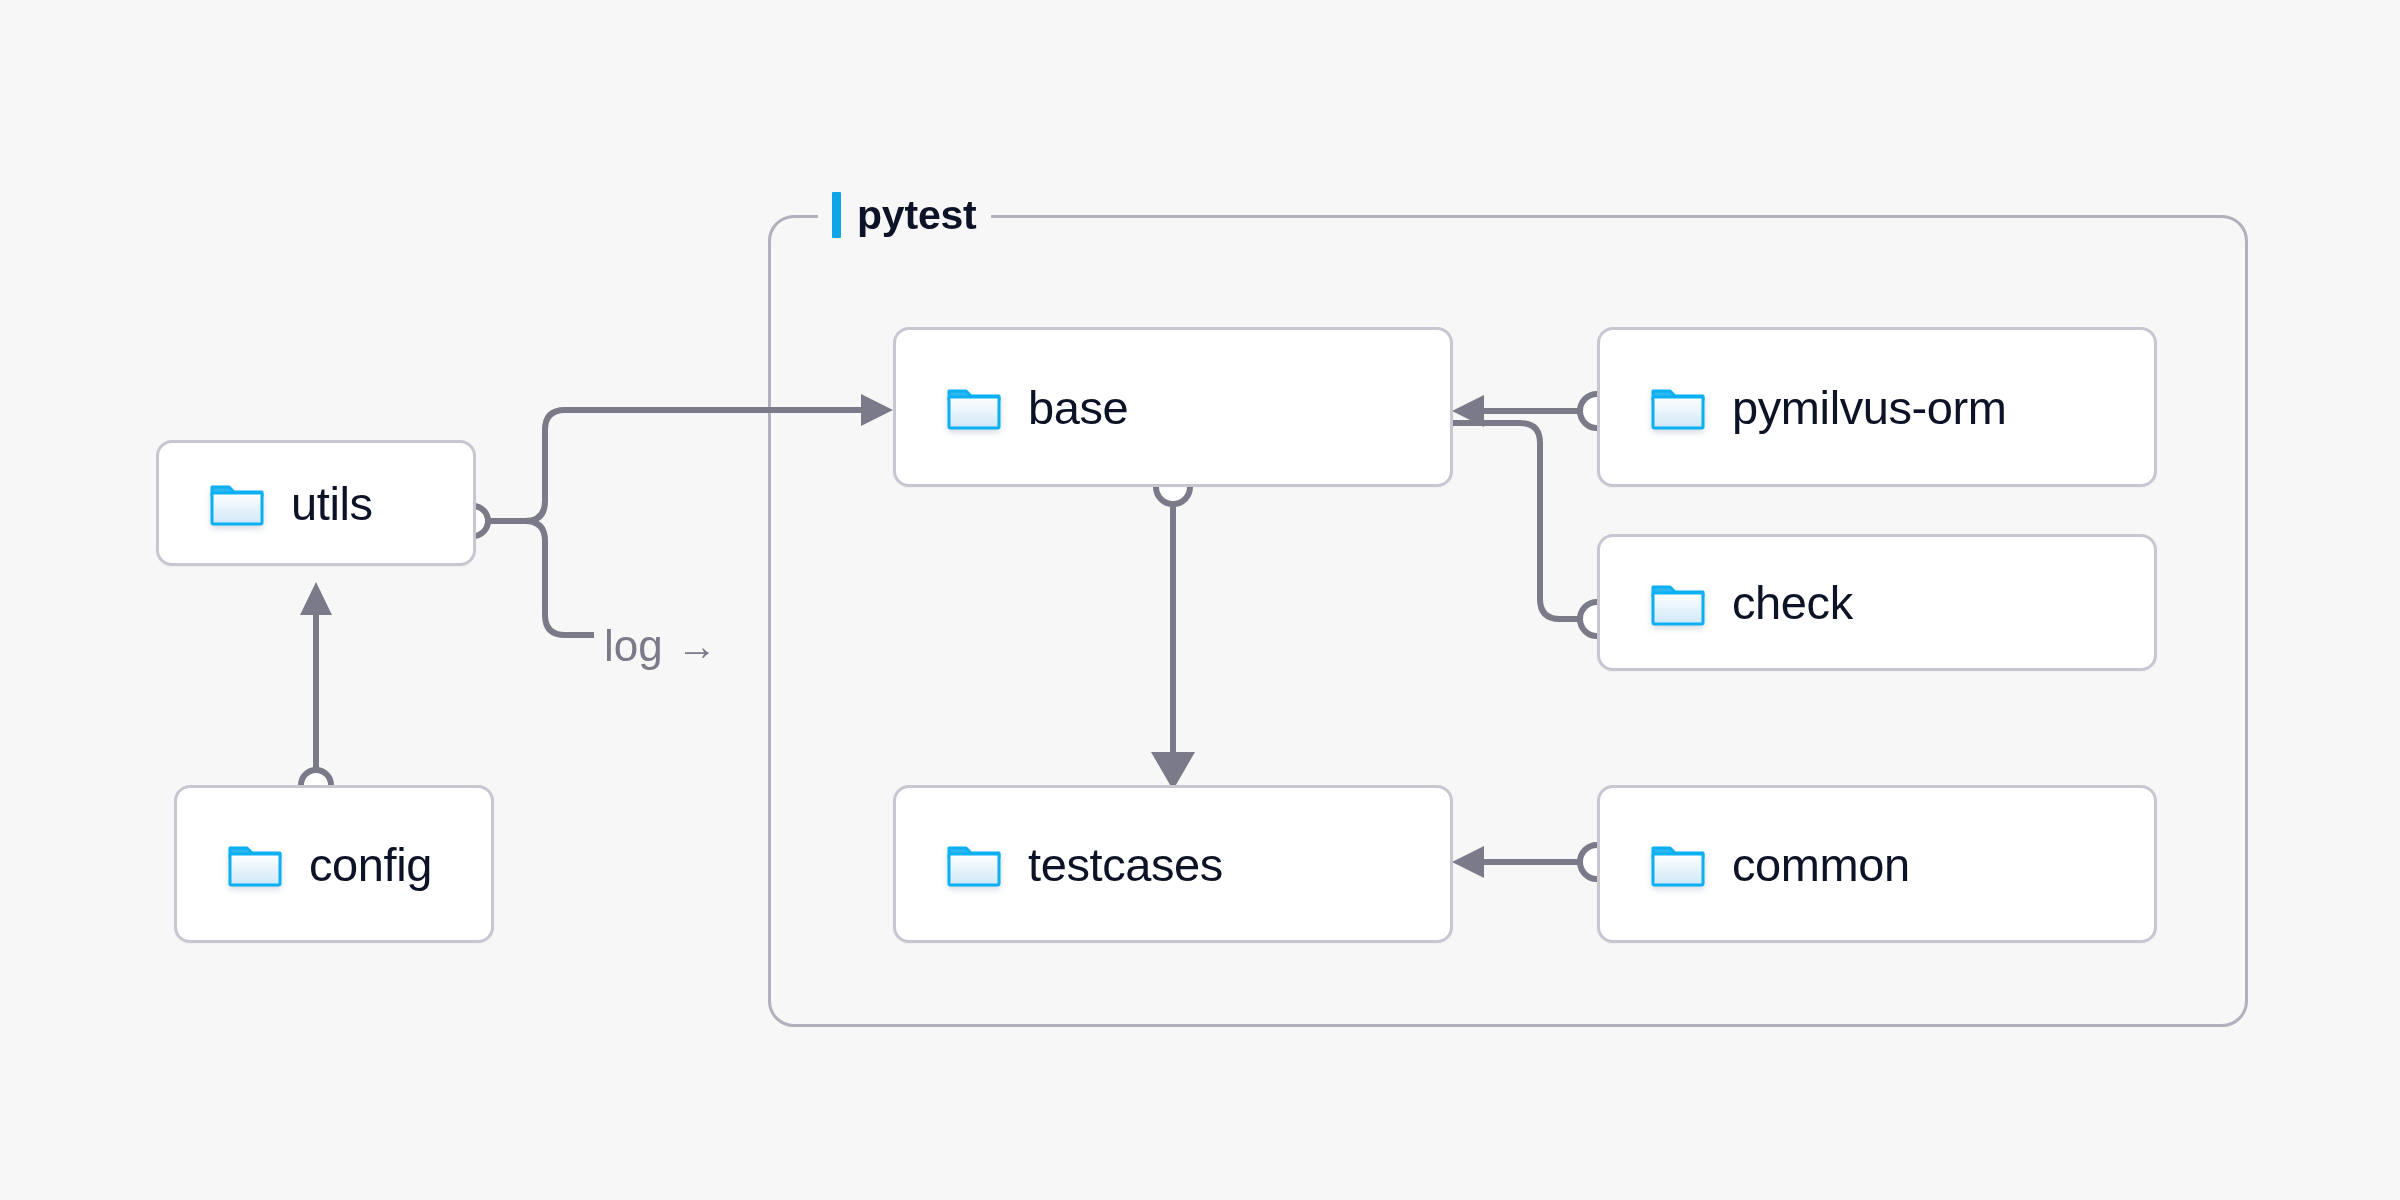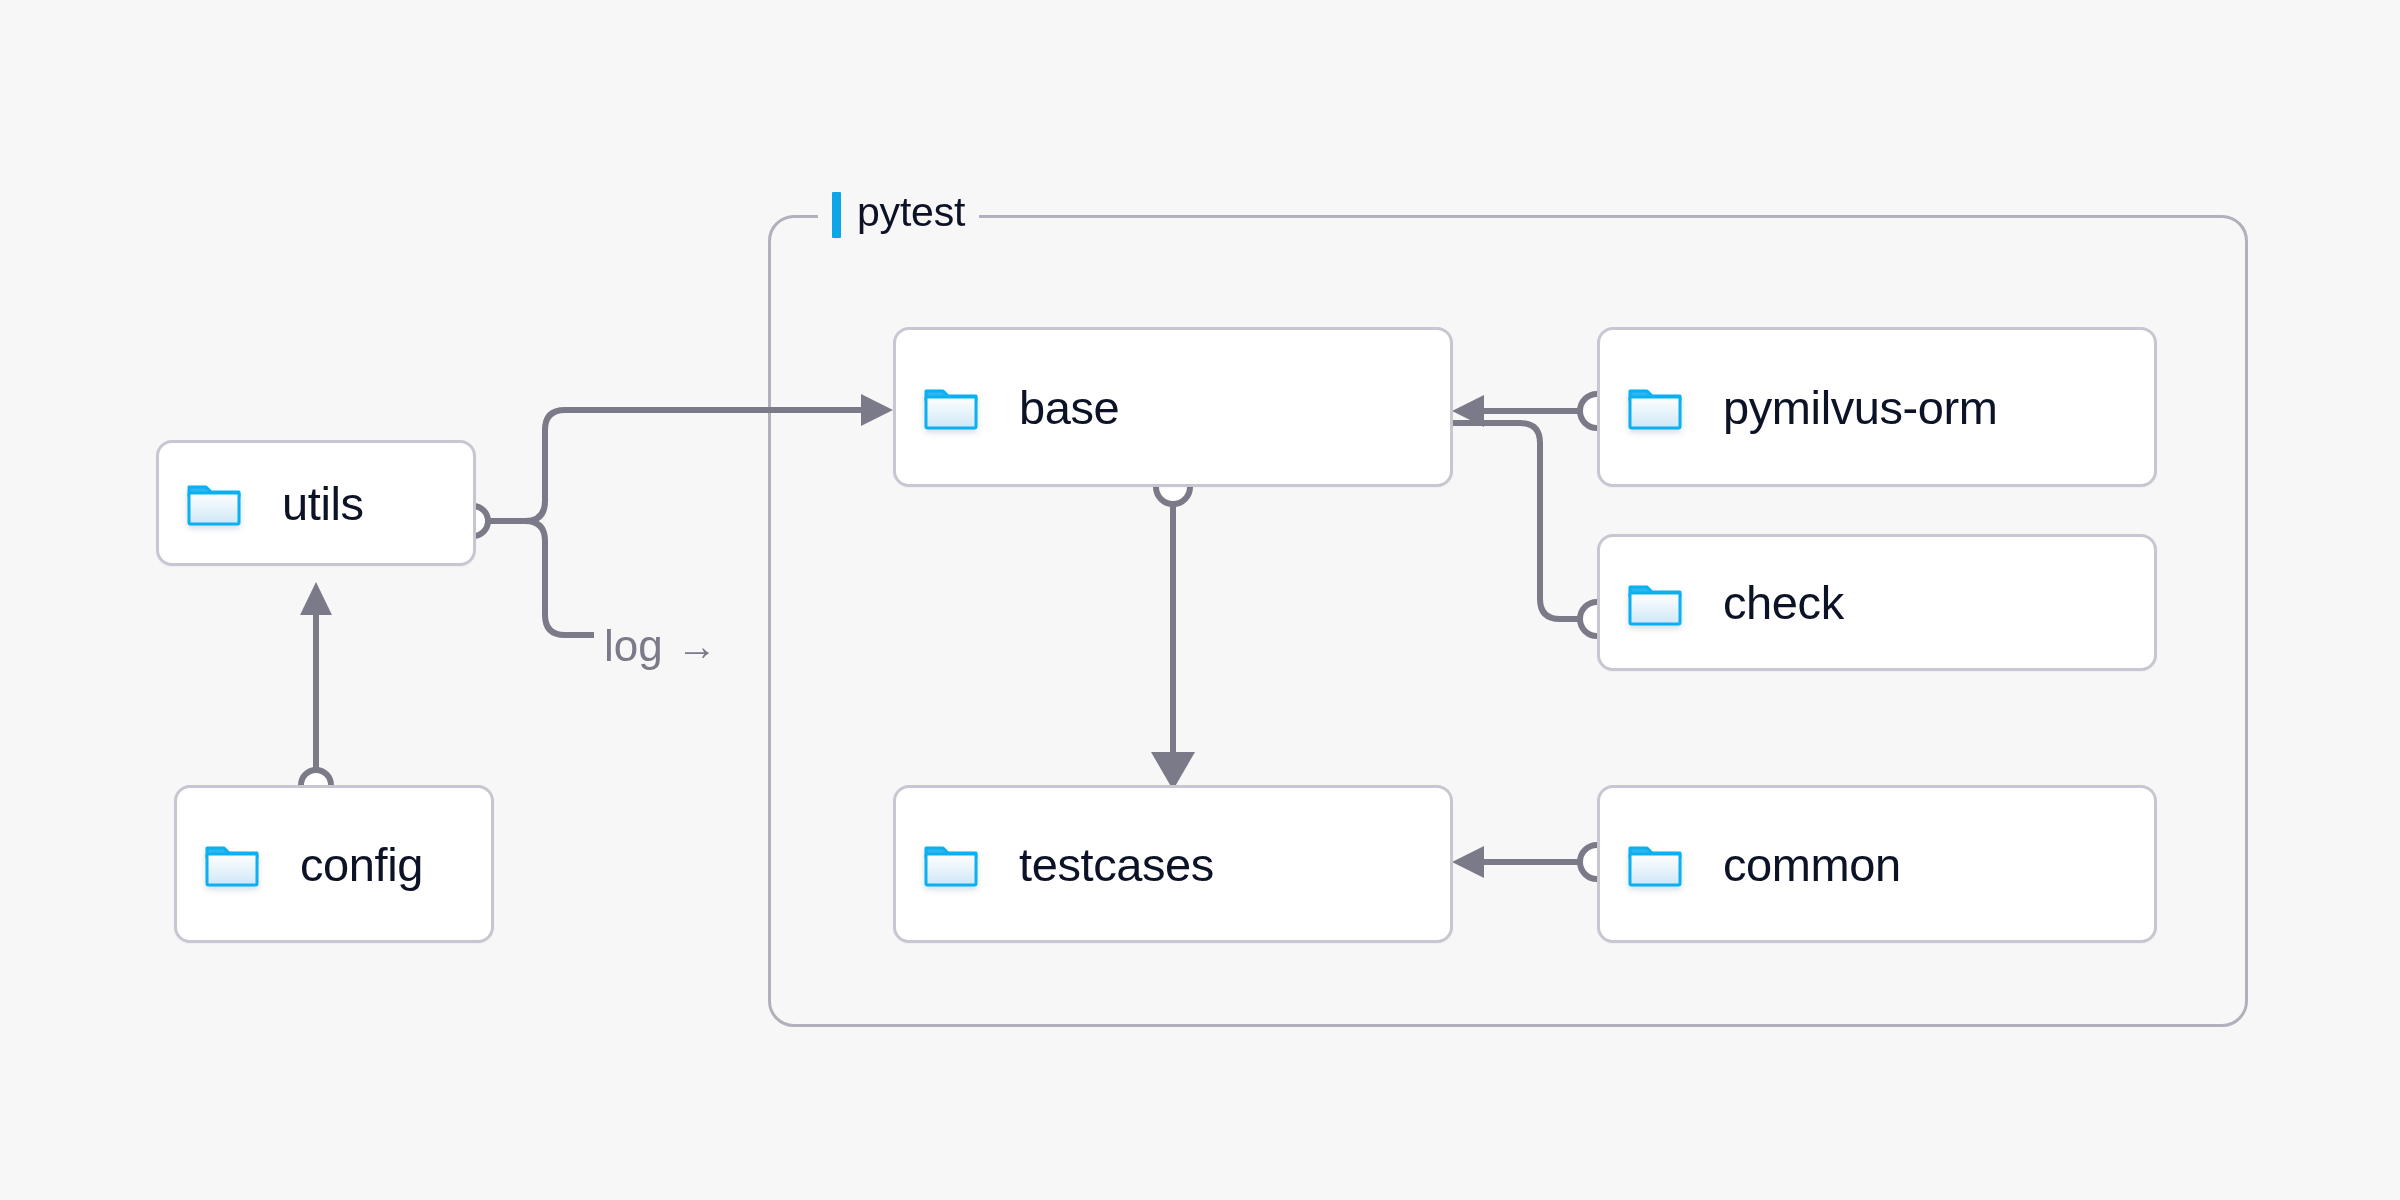--- a/index.html
+++ b/index.html
@@ -20,25 +20,26 @@
   .group-box {
     position: absolute;
     border: 3px solid #b3b0bd;
     border-radius: 26px;
     background: transparent;
     box-sizing: border-box;
   }
   .group-label-wrap {
     position: absolute;
     display: flex;
-    align-items: flex-start;
+    align-items: center;
     gap: 16px;
     background: #f7f7f7;
     padding: 0 14px;
     height: 46px;
+    font-weight: bold;
   }
   .group-tick {
     width: 9px;
     height: 46px;
     background: #0ea5e9;
     border-radius: 1px;
     flex: none;
   }
   .group-label {
     font-size: 41px;
@@ -50,22 +51,22 @@
 
   
   .node {
     position: absolute;
     box-sizing: border-box;
     background: #ffffff;
     border: 3px solid #c9c6d1;
     border-radius: 16px;
     display: flex;
     align-items: center;
-    gap: 40px;
-    padding-left: 27px;
+    gap: 26px;
+    padding-left: 50px;
     box-shadow: 0 1px 2px rgba(20,20,40,0.04);
   }
   .node-label {
     font-size: 47px;
     color: #0d1326;
     letter-spacing: -0.4px;
     white-space: nowrap;
     line-height: 1;
   }
 

